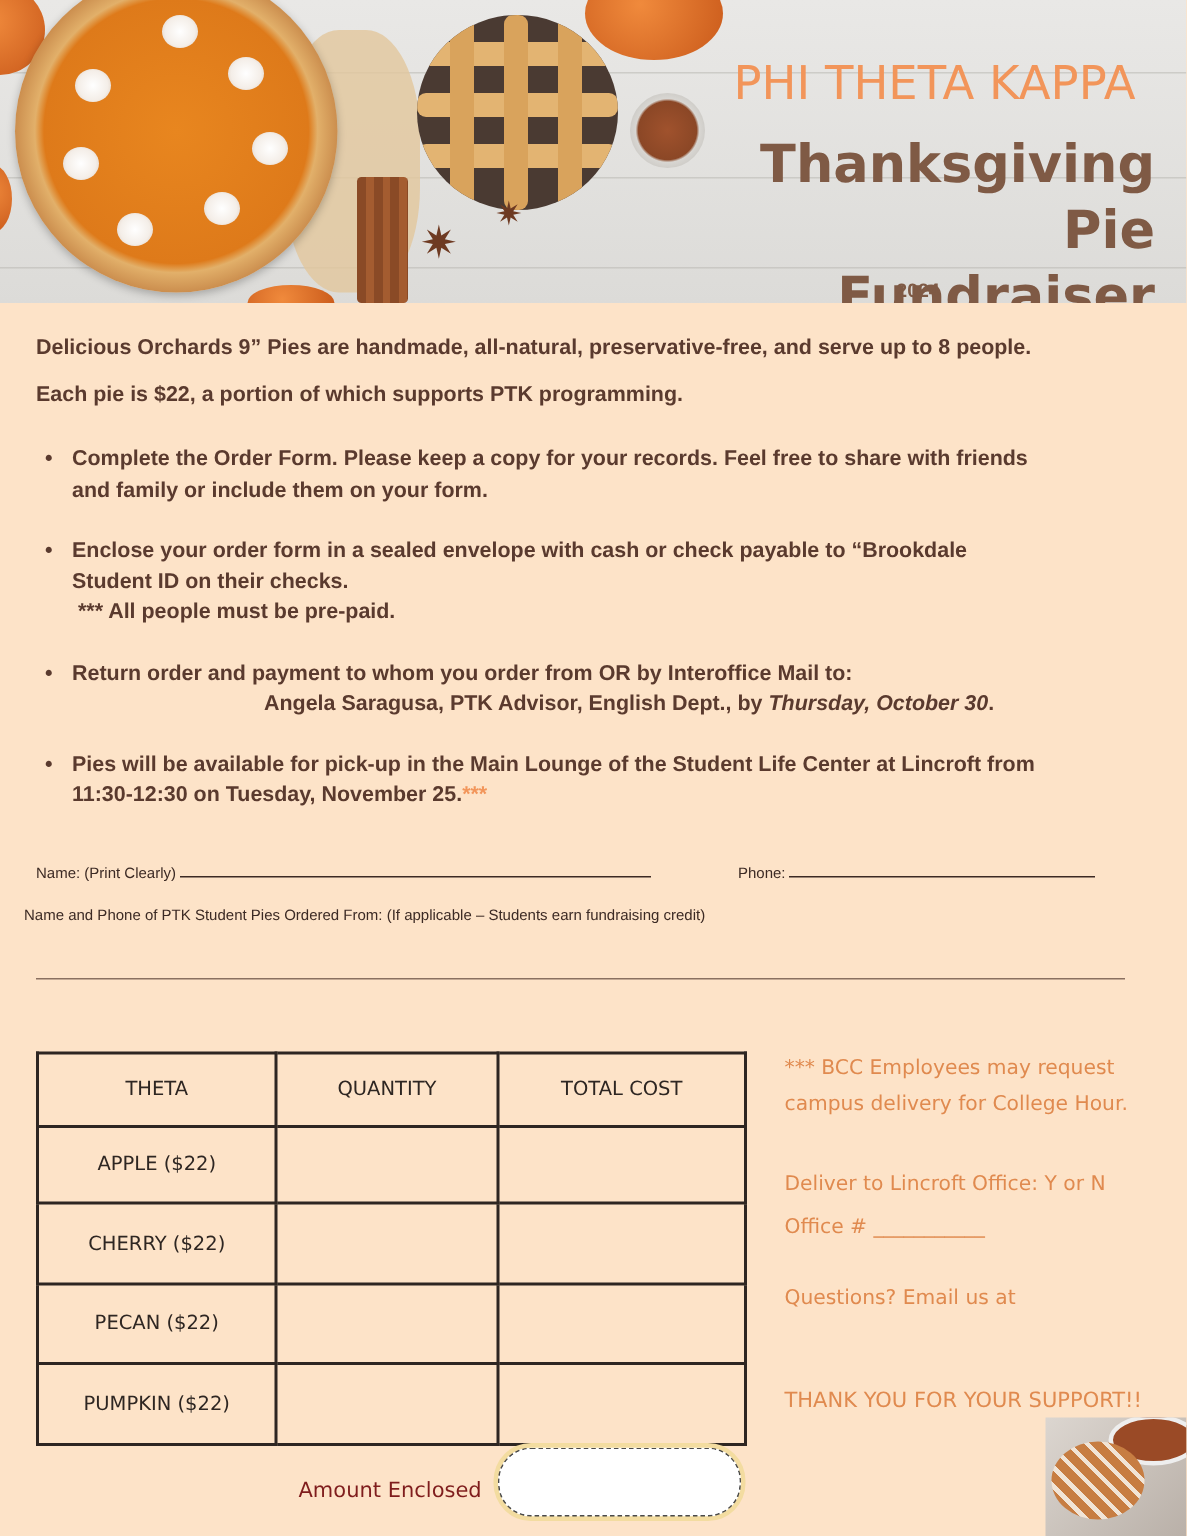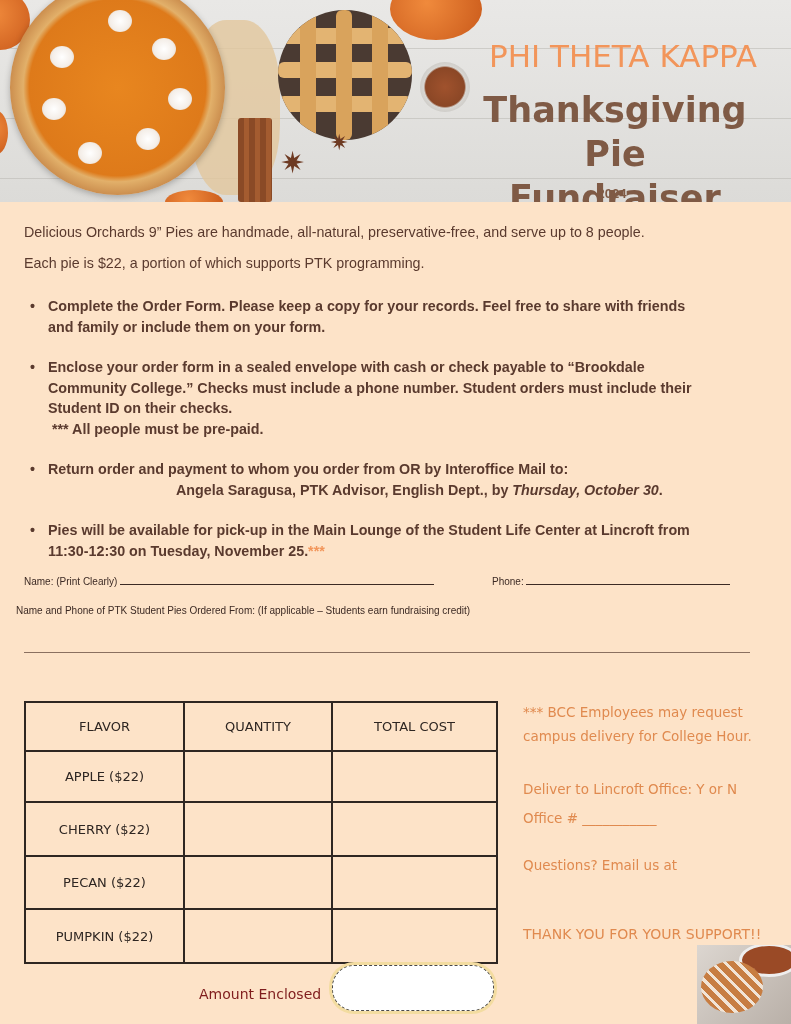--- a/index.html
+++ b/index.html
@@ -10,24 +10,24 @@
   .cream { position:absolute; width:24px; height:22px; border-radius:50%; background:radial-gradient(circle,#fff 0%,#f4eee8 60%,#d9c7b8 100%); }
   .board { position:absolute; left:190px; top:20px; width:90px; height:175px; border-radius:40%; background:#e2c79c; opacity:.8; }
   .lattice-pie { position:absolute; left:278px; top:10px; width:134px; height:130px; border-radius:50%; background:#4a3a32; overflow:hidden; }
   .lattice-pie .strip-h { position:absolute; left:0; width:134px; height:16px; background:#e3b472; border-radius:6px; }
   .lattice-pie .strip-v { position:absolute; top:0; width:16px; height:130px; background:#d9a35c; border-radius:6px; }
   .pumpkin { position:absolute; border-radius:50%; background:radial-gradient(circle at 40% 40%, #f08a3c, #c9591a); }
   .cinnamon { position:absolute; left:238px; top:118px; width:34px; height:84px; background:repeating-linear-gradient(90deg,#8a4a26 0 6px,#a45c30 6px 11px); border-radius:3px; }
   .spice-jar { position:absolute; left:420px; top:62px; width:50px; height:50px; border-radius:50%; background:radial-gradient(circle,#a0522d 0%,#8b4726 55%,#d8d6d2 60%,#b8b5b0 100%); }
   .star-anise { position:absolute; color:#6e3a22; font-size:30px; line-height:1; }
   .hero-title-1 { position:absolute; left:470px; top:38px; width:306px; text-align:center; font-family:"DejaVu Sans", sans-serif; font-size:31px; color:#f2955a; letter-spacing:0px; }
-  .hero-title-2 { position:absolute; left:460px; top:88px; width:310px; text-align:center; font-family:"DejaVu Sans", sans-serif; font-weight:bold; font-size:35px; line-height:44px; color:#7f5a45; }
+  .hero-title-2 { position:absolute; left:460px; top:88px; width:310px; text-align:right; font-family:"DejaVu Sans", sans-serif; font-weight:bold; font-size:35px; line-height:44px; color:#7f5a45; }
   .hero-year { position:absolute; left:582px; top:186px; width:60px; text-align:center; font-size:13px; font-weight:bold; color:#7f5a45; }
 
-  .intro { position:absolute; left:24px; font-size:14.3px; font-weight:normal; color:#5a3a2e; white-space:nowrap; }
+  .intro { position:absolute; left:24px; font-size:14.3px; font-weight:bold; color:#5a3a2e; white-space:nowrap; }
   ul.bullets { position:absolute; left:24px; top:296px; width:740px; margin:0; padding:0; list-style:none; }
   ul.bullets li { position:relative; padding-left:24px; font-size:14.3px; font-weight:bold; color:#5a3a2e; line-height:20.5px; margin-bottom:20px; }
   ul.bullets li::before { content:"\2022"; position:absolute; left:6px; top:0; }
   .sub-line { display:block; }
   .indent-center { display:block; padding-left:128px; }
   .ital { font-style:italic; }
   .orange-star { color:#f2955a; }
 
   .form-line { position:absolute; font-size:10px; font-weight:normal; color:#3c2a24; white-space:nowrap; }
   .blank { display:inline-block; border-bottom:1px solid #3c2a24; height:12px; vertical-align:baseline; }
@@ -91,21 +91,20 @@
 <div class="intro" style="top:224px">Delicious Orchards 9” Pies are handmade, all-natural, preservative-free, and serve up to 8 people.</div>
 <div class="intro" style="top:255px">Each pie is $22, a portion of which supports PTK programming.</div>
 
 <ul class="bullets">
   <li>
     <span class="sub-line">Complete the Order Form. Please keep a copy for your records. Feel free to share with friends</span>
     <span class="sub-line">and family or include them on your form.</span>
   </li>
   <li>
     <span class="sub-line">Enclose your order form in a sealed envelope with cash or check payable to “Brookdale</span>
-    <span class="sub-line">Community College.” Checks must include a phone number.  Student orders must include their</span>
     <span class="sub-line">Student ID on their checks.</span>
     <span class="sub-line" style="white-space:pre"> *** All people must be pre-paid.</span>
   </li>
   <li>
     <span class="sub-line">Return order and payment to whom you order from OR by Interoffice Mail to:</span>
     <span class="indent-center"><span>Angela Saragusa, PTK Advisor, English Dept., by </span><span class="ital">Thursday, October 30</span><span>.</span></span>
   </li>
   <li>
     <span class="sub-line">Pies will be available for pick-up in the Main Lounge of the Student Life Center at Lincroft from</span>
     <span class="sub-line"><span>11:30-12:30 on Tuesday, November 25.</span><span class="orange-star">***</span></span>
@@ -119,21 +118,21 @@
 <div class="form-line" style="left:492px;top:572px">
   <span>Phone:</span>
   <span class="blank" style="width:204px"></span>
 </div>
 <div class="form-line" style="left:16px;top:605px">Name and Phone of PTK Student Pies Ordered From: (If applicable – Students earn fundraising credit)</div>
 <div class="hr-line"></div>
 
 <table class="order">
   <thead>
     <tr>
-      <th style="width:157px">FLAVOR</th>
+      <th style="width:157px">THETA</th>
       <th style="width:146px">QUANTITY</th>
       <th style="width:163px">TOTAL COST</th>
     </tr>
   </thead>
   <tbody>
     <tr>
       <td>APPLE ($22)</td>
       <td></td>
       <td></td>
     </tr>

